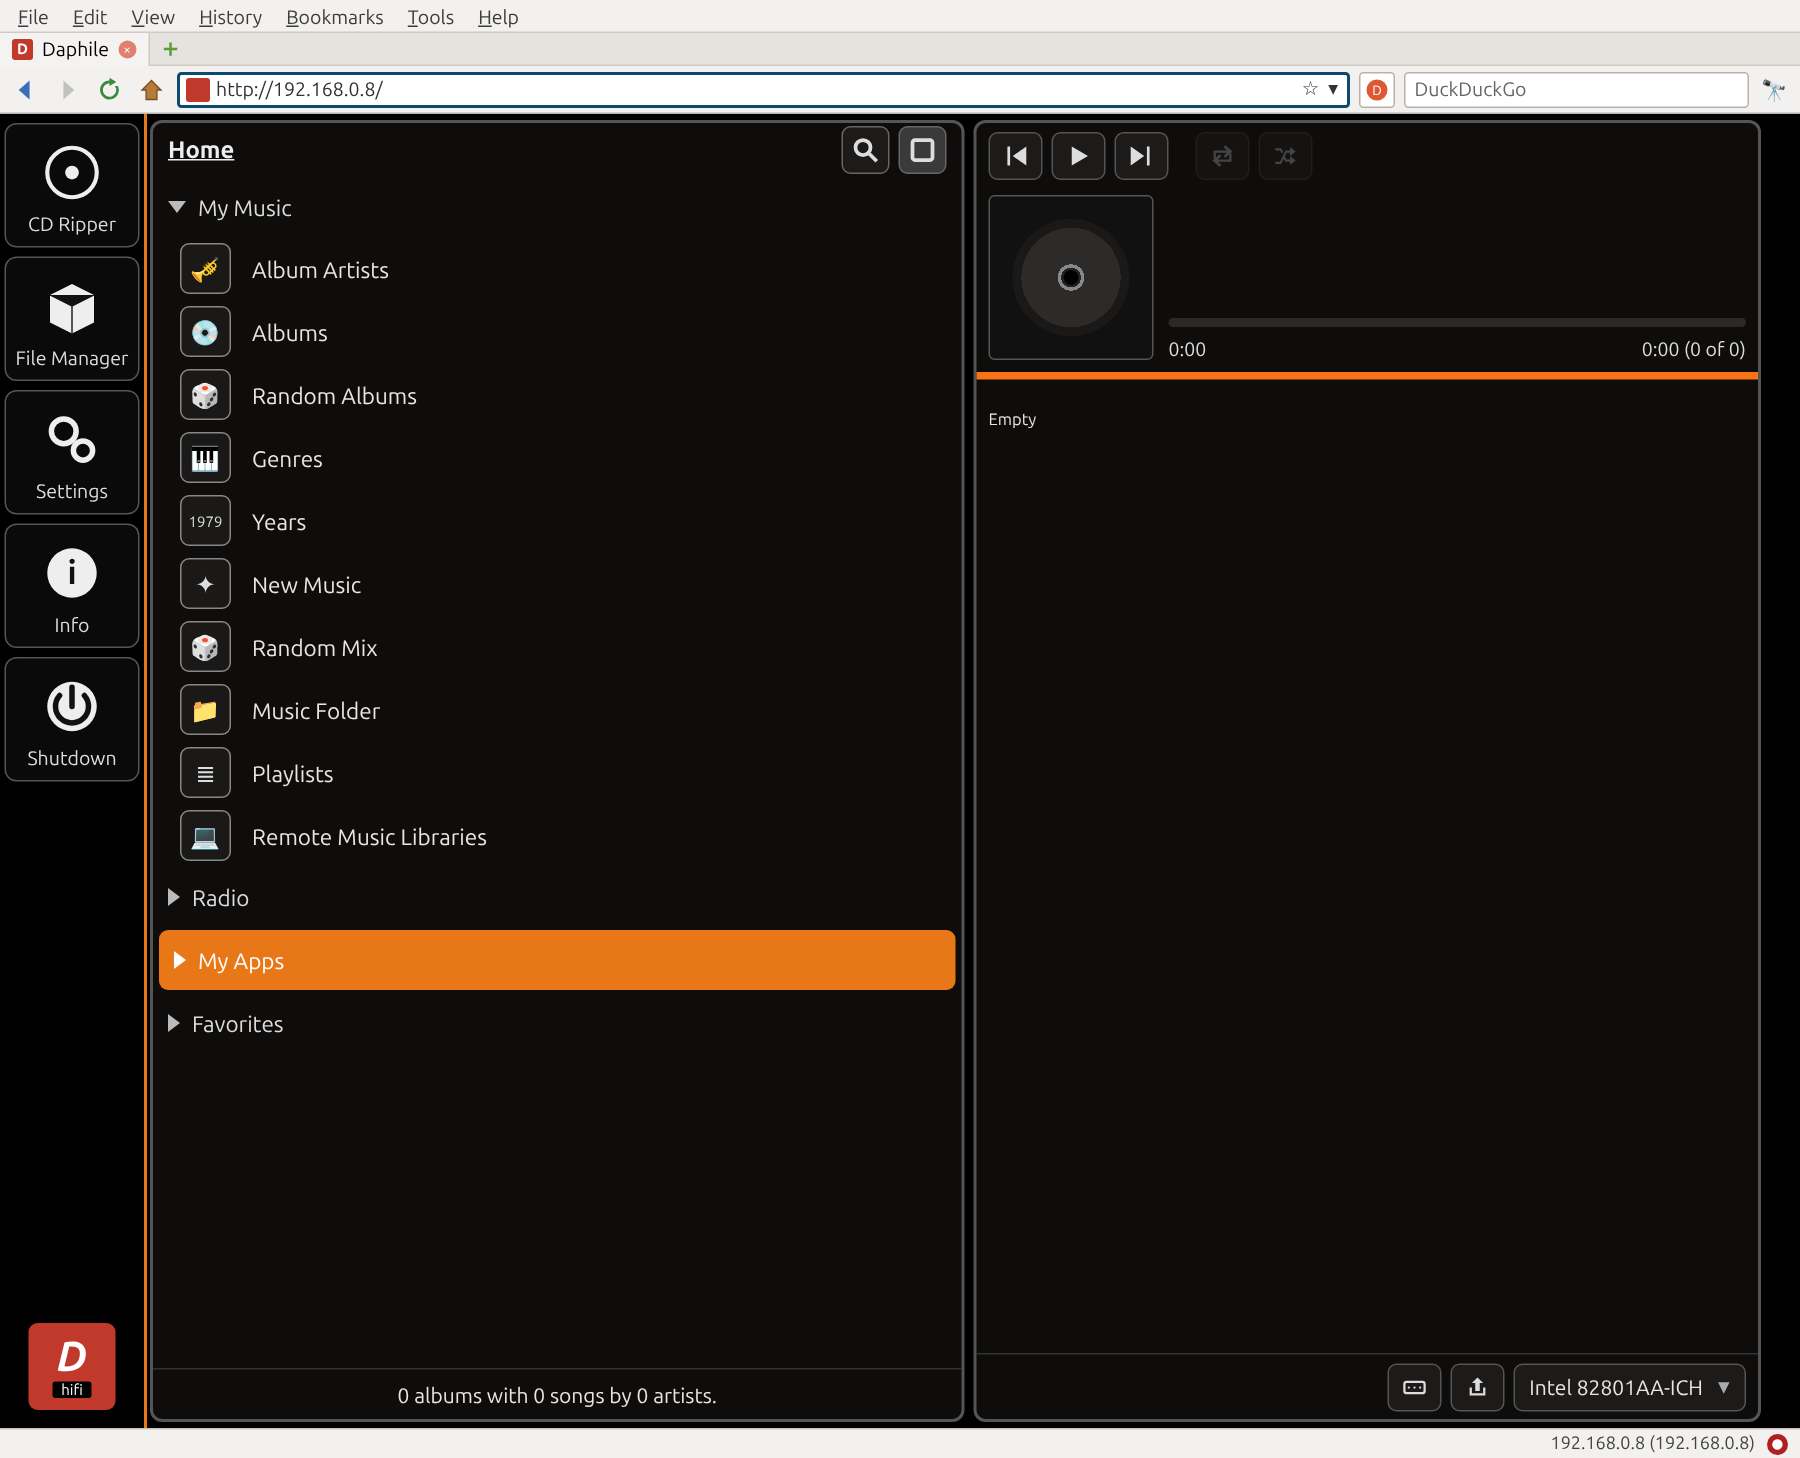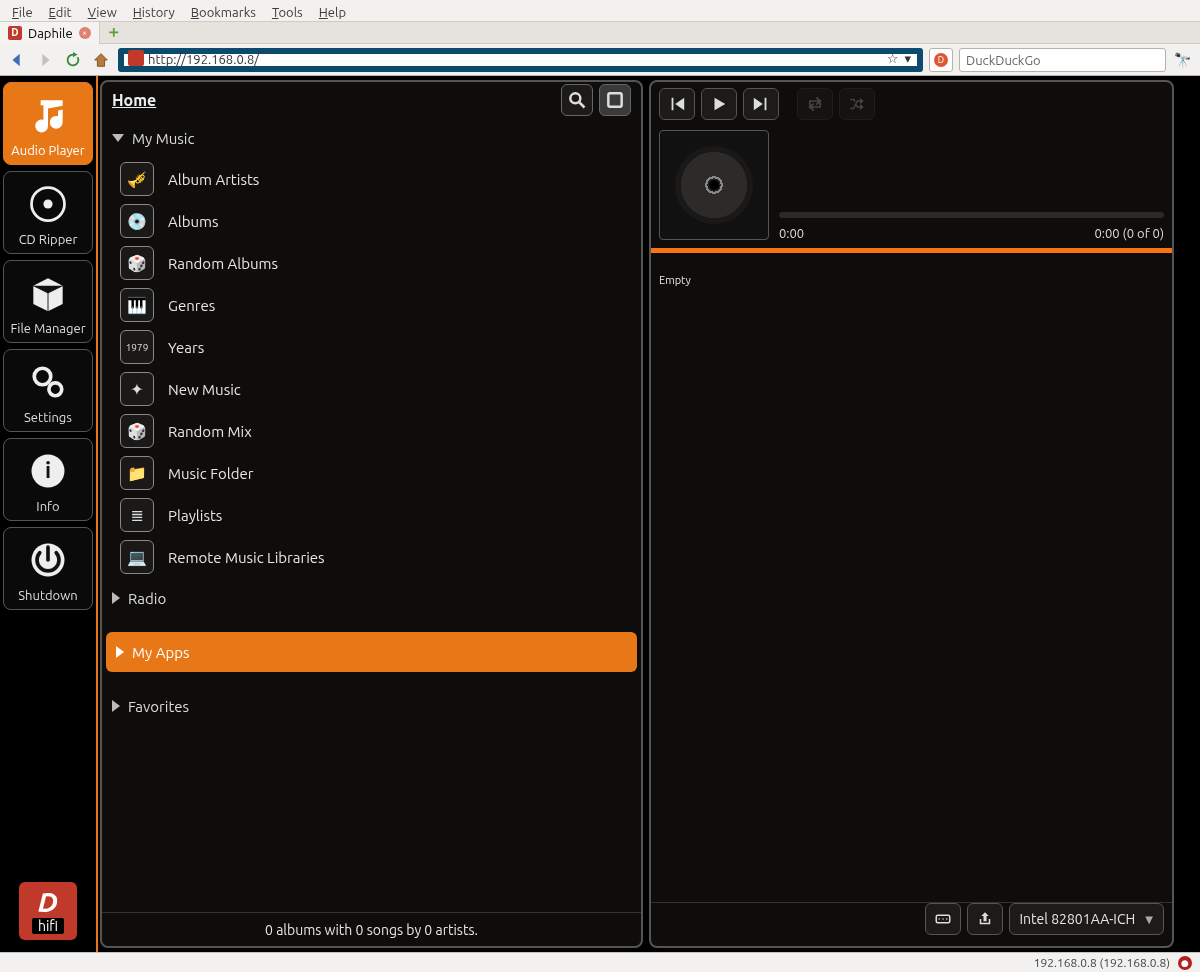--- a/index.html
+++ b/index.html
@@ -9,71 +9,71 @@
 .menubar { height:22px; background:#f2f1f0; border-bottom:1px solid #cfcac4; display:flex; align-items:flex-end; padding:0 6px; gap:4px; }
 .menubar span { padding:2px 6px; font-size:13px; color:#3c3c3c; }
 .menubar span u { text-decoration:underline; }
 .tabstrip { height:22px; background:#e6e2dd; border-bottom:1px solid #cfcac4; display:flex; align-items:center; }
 .tab { display:flex; align-items:center; height:22px; padding:0 8px; gap:6px; border-right:1px solid #cfcac4; background:#f5f3f1;}
 .tab .favicon{width:14px;height:14px;background:#c0392b;color:#fff;font-size:10px;font-weight:bold;display:flex;align-items:center;justify-content:center;border-radius:2px;}
 .tab .closex{width:12px;height:12px;border-radius:6px;background:#e08070;color:#fff;font-size:9px;display:flex;align-items:center;justify-content:center;}
 .addtab{width:20px;height:20px;display:flex;align-items:center;justify-content:center;color:#5a9e3a;font-size:16px;font-weight:bold;margin-left:4px;}
 .navbar { height:32px; background:#f2f1f0; border-bottom:1px solid #b8b2ab; display:flex; align-items:center; padding:0 6px; gap:6px;}
 .navbtn{width:22px;height:22px;display:flex;align-items:center;justify-content:center;}
-.urlbox{flex:1;height:24px;border:6px solid #0c4a6e;border-radius:3px;background:#fff;display:flex;align-items:flex-end;padding:0 4px;gap:4px;}
+.urlbox{flex:1;height:24px;border:2px solid #0c4a6e;border-radius:3px;background:#fff;display:flex;align-items:center;padding:0 4px;gap:4px;}
 .urlbox .fav{width:16px;height:16px;background:#c0392b;border-radius:2px;}
 .urlbox span{font-size:13px;color:#333;}
 .urlstar{margin-left:auto;font-size:13px;color:#d4a015;}
 .urldrop{font-size:9px;color:#777;padding:0 2px;}
 .searchprov{width:24px;height:24px;border:1px solid #b8b2ab;border-radius:3px;background:#fff;display:flex;align-items:center;justify-content:center;}
 .ddg{width:14px;height:14px;border-radius:7px;background:#de5833;display:flex;align-items:center;justify-content:center;color:#fff;font-size:9px;}
-.searchbox{width:207px;height:24px;border:1px solid #b8b2ab;border-radius:3px;background:#fff;padding:0 6px;font-size:13px;color:#666;display:flex;align-items:center;}
+.searchbox{width:230px;height:24px;border:1px solid #b8b2ab;border-radius:3px;background:#fff;padding:0 6px;font-size:13px;color:#666;display:flex;align-items:center;}
 .binoc{width:22px;height:22px;display:flex;align-items:center;justify-content:center;font-size:14px;}
 
 
 .appwrap{position:relative;width:1200px;height:876px;background:#000;}
 .leftbar{position:absolute;left:0;top:0;width:98px;height:876px;background:#000;border-right:2px solid #e87817;display:flex;flex-direction:column;align-items:center;}
 .lbitem{width:90px;border:1px solid #555;border-radius:8px;background:#0a0a0a;margin-top:6px;display:flex;flex-direction:column;align-items:center;justify-content:center;color:#ddd;font-size:13px;padding:8px 2px 6px;gap:4px;}
 .lbitem.active{background:#e87817;border-color:#e87817;color:#fff;}
 .lbicon{width:48px;height:48px;display:flex;align-items:center;justify-content:center;}
 .lbicon svg{width:44px;height:44px;}
 .lbitem .lbl{text-align:center;line-height:1.15;}
 .lblogo{margin-top:auto;margin-bottom:12px;width:58px;height:58px;background:#c0392b;border-radius:6px;display:flex;flex-direction:column;align-items:center;justify-content:center;color:#fff;}
 .lblogo .d{font-size:28px;font-weight:bold;font-style:italic;line-height:1;}
-.lblogo .h{font-size:14px;background:#000;padding:0 6px;border-radius:2px;margin-top:2px;}
+.lblogo .h{font-size:10px;background:#000;padding:0 6px;border-radius:2px;margin-top:2px;}
 
 .midcol{position:absolute;left:100px;top:4px;width:543px;height:868px;border:2px solid #555;border-radius:8px;background:#0e0d0c;display:flex;flex-direction:column;}
 .midhead{height:36px;display:flex;align-items:center;padding:0 10px;gap:6px;color:#eee;}
 .midhead .title{font-weight:bold;font-size:16px;flex:1;text-decoration:underline;}
 .iconbtn{width:32px;height:32px;border:1px solid #666;border-radius:6px;background:#1c1b1a;display:flex;align-items:center;justify-content:center;color:#ddd;}
 .iconbtn.active{background:#3a3a3a;}
 .midbody{flex:1;overflow:auto;}
 .section{color:#ddd;}
 .sechead{display:flex;align-items:center;height:40px;padding:0 10px;gap:8px;font-size:15px;cursor:pointer;}
-.sechead.sel{background:#e87817;border-radius:6px;margin:14px 4px;}
+.sechead.sel{background:#e87817;border-radius:6px;margin:2px 4px;}
 .tri{width:0;height:0;border-style:solid;}
 .tri.down{border-width:8px 6px 0 6px;border-color:#bbb transparent transparent transparent;}
 .tri.right{border-width:6px 0 6px 8px;border-color:transparent transparent transparent #bbb;}
 .mitem{display:flex;align-items:center;height:42px;padding:0 10px 0 18px;gap:14px;font-size:15px;color:#e8e6e3;cursor:pointer;}
 .micon{width:34px;height:34px;border:1px solid #888;border-radius:6px;background:#1a1918;display:flex;align-items:center;justify-content:center;color:#ddd;font-size:16px;}
 .midfoot{height:34px;border-top:1px solid #333;display:flex;align-items:center;justify-content:center;color:#e8e6e3;font-size:14px;}
 
 .rightcol{position:absolute;left:649px;top:4px;width:525px;height:868px;border:2px solid #555;border-radius:8px;background:#0e0d0c;display:flex;flex-direction:column;color:#e8e6e3;}
 .playctrls{height:44px;display:flex;align-items:center;gap:6px;padding:4px 8px;}
 .pbtn{width:36px;height:32px;border:1px solid #555;border-radius:6px;background:#1c1b1a;display:flex;align-items:center;justify-content:center;color:#ccc;}
 .pbtn.dim{opacity:.45;border-color:#333;}
 .nowplay{display:flex;padding:4px 8px 2px;gap:10px;}
 .art{width:110px;height:110px;border:1px solid #555;border-radius:4px;background:#111;display:flex;align-items:center;justify-content:center;}
 .disc{width:78px;height:78px;border-radius:50%;background:radial-gradient(circle,#222 0 12%,#888 12% 16%,#2d2b29 16% 60%,#1a1917 60% 100%);position:relative;}
 .disc::after{content:"";position:absolute;left:50%;top:50%;width:10px;height:10px;background:#000;border-radius:50%;transform:translate(-50%,-50%);} 
 .trackinfo{flex:1;display:flex;flex-direction:column;justify-content:flex-end;}
 .progress{height:6px;background:#2b2927;border-radius:3px;margin-bottom:8px;}
 .times{display:flex;justify-content:space-between;font-size:13px;color:#ddd;}
 .queue{flex:1;border-top:5px solid #f97316;margin-top:6px;padding:21px 8px;font-size:11px;}
-.rightfoot{height:44px;border-top:1px solid #333;display:flex;align-items:flex-start;justify-content:flex-end;gap:6px;padding:0 8px;}
+.rightfoot{height:44px;border-top:1px solid #333;display:flex;align-items:center;justify-content:flex-end;gap:6px;padding:0 8px;}
 .device{height:32px;border:1px solid #555;border-radius:6px;background:#1c1b1a;display:flex;align-items:center;gap:10px;padding:0 10px;font-size:14px;}
 
 .statusbar{position:absolute;left:0;bottom:0;width:1200px;height:20px;background:#f2f1f0;border-top:1px solid #c6c1ba;display:flex;align-items:center;justify-content:flex-end;padding:0 8px;gap:8px;font-size:12px;color:#444;}
 .statusbar .mic{width:14px;height:14px;border-radius:7px;background:#b02020;display:flex;align-items:center;justify-content:center;color:#fff;font-size:9px;}
 </style>
 </head>
 <body>
 
 <div class="menubar">
   <span><u>F</u>ile</span>
@@ -124,28 +124,20 @@
     </div>
   <div class="searchbox">
       <span>DuckDuckGo</span>
     </div>
   <div class="binoc">🔭</div>
 </div>
 
 <div class="appwrap">
 
   <div class="leftbar">
-    <div class="lbitem active">
-      <div class="lbicon">
-          <svg viewBox="0 0 48 48">
-            <path fill="#fff" d="M16 8h24v6l-16 3v19a7 7 0 1 1-5-6.7V13l-3 .6V8zm24 10v14a7 7 0 1 1-5-6.7V19l5-1z"></path>
-          </svg>
-        </div>
-      <div class="lbl">Audio Player</div>
-    </div>
     <div class="lbitem">
       <div class="lbicon">
           <svg viewBox="0 0 48 48">
             <circle cx="24" cy="24" r="18" fill="none" stroke="#eee" stroke-width="3"></circle>
             <circle cx="24" cy="24" r="5" fill="#eee"></circle>
           </svg>
         </div>
       <div class="lbl">CD Ripper</div>
     </div>
     <div class="lbitem">

